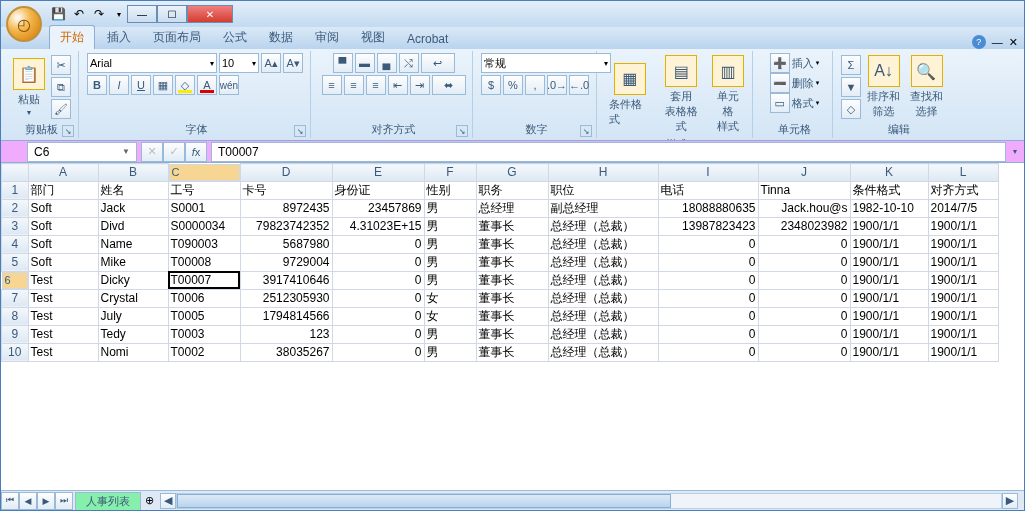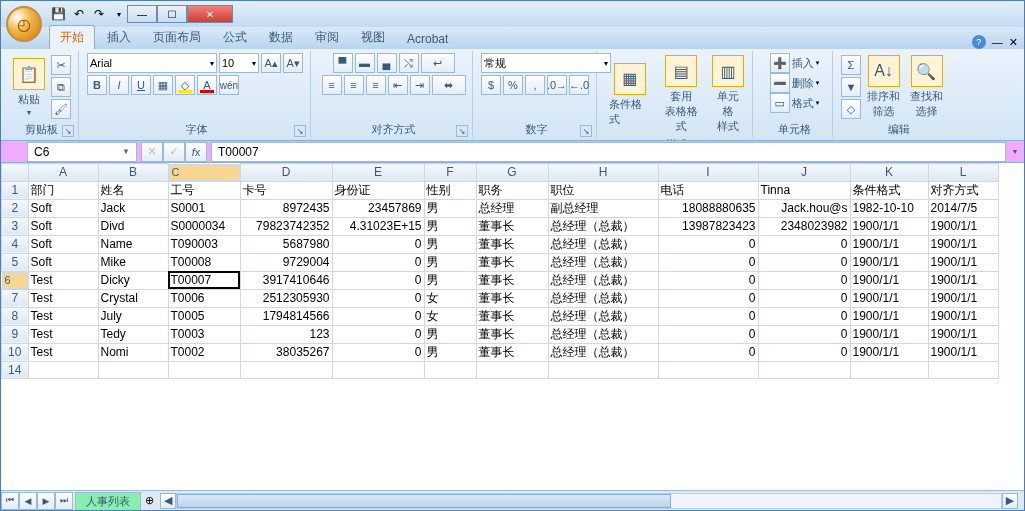--- a/index.html
+++ b/index.html
@@ -445,35 +445,20 @@
             <td class="num">38035267</td>
             <td class="num">0</td>
             <td>男</td>
             <td>董事长</td>
             <td>总经理（总裁）</td>
             <td class="num">0</td>
             <td class="num">0</td>
             <td>1900/1/1</td>
             <td>1900/1/1</td>
           </tr>
-          <tr>
-            <th class="rowh">14</th>
-            <td></td>
-            <td></td>
-            <td></td>
-            <td></td>
-            <td></td>
-            <td></td>
-            <td></td>
-            <td></td>
-            <td></td>
-            <td></td>
-            <td></td>
-            <td></td>
-          </tr>
         </tbody>
       </table>
   </div>
 
   <div class="sheetbar">
     <div class="nav">
       <div class="smbtn">⏮</div>
       <div class="smbtn">◀</div>
       <div class="smbtn">▶</div>
       <div class="smbtn">⏭</div>

